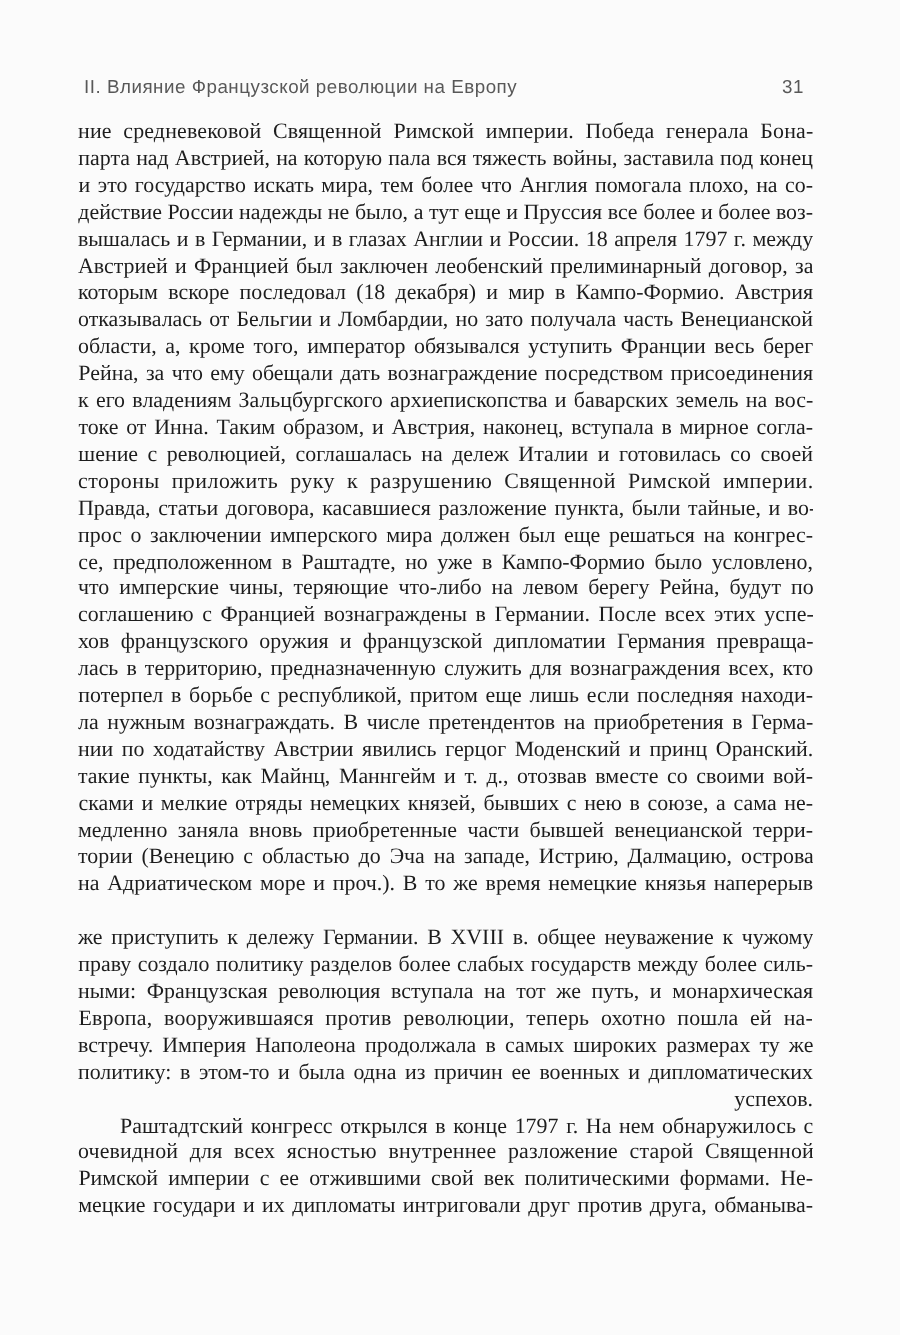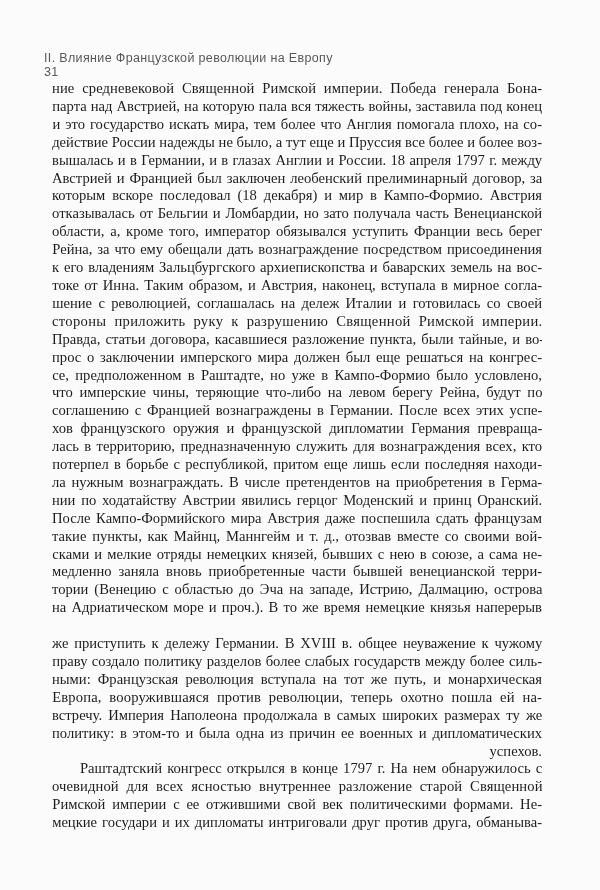--- a/index.html
+++ b/index.html
@@ -11,31 +11,30 @@
     font-family: "Liberation Serif", serif;
   }
   .page {
     position: relative;
     width: 600px;
     height: 890px;
   }
   .page-header {
     position: absolute;
     top: 51px;
-    left: 44px;
+    left: 56px;
     width: 480px;
     display: flex;
     justify-content: space-between;
     align-items: baseline;
     font-family: "Liberation Sans", sans-serif;
     font-size: 12.5px;
     font-weight: 400;
     letter-spacing: 0.35px;
     color: #585858;
-    flex-direction: column;
   }
   .text-block {
     position: absolute;
     top: 80px;
     left: 52px;
     width: 490px;
     font-family: "Liberation Serif", serif;
     font-size: 14.6px;
     line-height: 17.92px;
     color: #1d1d1d;
@@ -79,21 +78,20 @@
         <div class="line just"><span style="word-spacing: 1.444px;">Правда, статьи договора, касавшиеся разложение пункта, были тайные, и во-</span></div>
         <div class="line just"><span style="word-spacing: 2.1px;">прос о заключении имперского мира должен был еще решаться на конгрес-</span></div>
         <div class="line just"><span style="word-spacing: 2.667px;">се, предположенном в Раштадте, но уже в Кампо-Формио было условлено,</span></div>
         <div class="line just"><span style="word-spacing: 3px;">что имперские чины, теряющие что-либо на левом берегу Рейна, будут по</span></div>
         <div class="line just"><span style="word-spacing: 2.111px;">соглашению с Францией вознаграждены в Германии. После всех этих успе-</span></div>
         <div class="line just"><span style="word-spacing: 3.857px;">хов французского оружия и французской дипломатии Германия превраща-</span></div>
         <div class="line just"><span style="word-spacing: 1.75px;">лась в территорию, предназначенную служить для вознаграждения всех, кто</span></div>
         <div class="line just"><span style="word-spacing: 1.5px;">потерпел в борьбе с республикой, притом еще лишь если последняя находи-</span></div>
         <div class="line just"><span style="word-spacing: 2.111px;">ла нужным вознаграждать. В числе претендентов на приобретения в Герма-</span></div>
         <div class="line just"><span style="word-spacing: 2.111px;">нии по ходатайству Австрии явились герцог Моденский и принц Оранский.</span></div>
-        <div class="line just"><span style="word-spacing: 2px;">После Кампо-Формийского мира Австрия даже поспешила сдать французам</span></div>
         <div class="line just"><span style="word-spacing: 2.083px;">такие пункты, как Майнц, Маннгейм и т. д., отозвав вместе со своими вой-</span></div>
         <div class="line just"><span style="word-spacing: 1.462px;">сками и мелкие отряды немецких князей, бывших с нею в союзе, а сама не-</span></div>
         <div class="line just"><span style="word-spacing: 3.286px;">медленно заняла вновь приобретенные части бывшей венецианской терри-</span></div>
         <div class="line just"><span style="word-spacing: 2.3px;">тории (Венецию с областью до Эча на западе, Истрию, Далмацию, острова</span></div>
         <div class="line just"><span style="word-spacing: 1.545px;">на Адриатическом море и проч.). В то же время немецкие князья наперерыв</span></div>
         <div class="line just"><span style="word-spacing: 2.125px; margin-top: 36px;">спешили заключать тайные сепаратные договоры с Францией, готовясь так-</span></div>
         <div class="line just"><span style="word-spacing: 2.182px;">же приступить к дележу Германии. В XVIII в. общее неуважение к чужому</span></div>
         <div class="line just"><span style="word-spacing: 0.667px;">праву создало политику разделов более слабых государств между более силь-</span></div>
         <div class="line just"><span style="word-spacing: 3.444px;">ными: Французская революция вступала на тот же путь, и монархическая</span></div>
         <div class="line just"><span style="letter-spacing: 0.138px; word-spacing: 4px;">Европа, вооружившаяся против революции, теперь охотно пошла ей на-</span></div>

